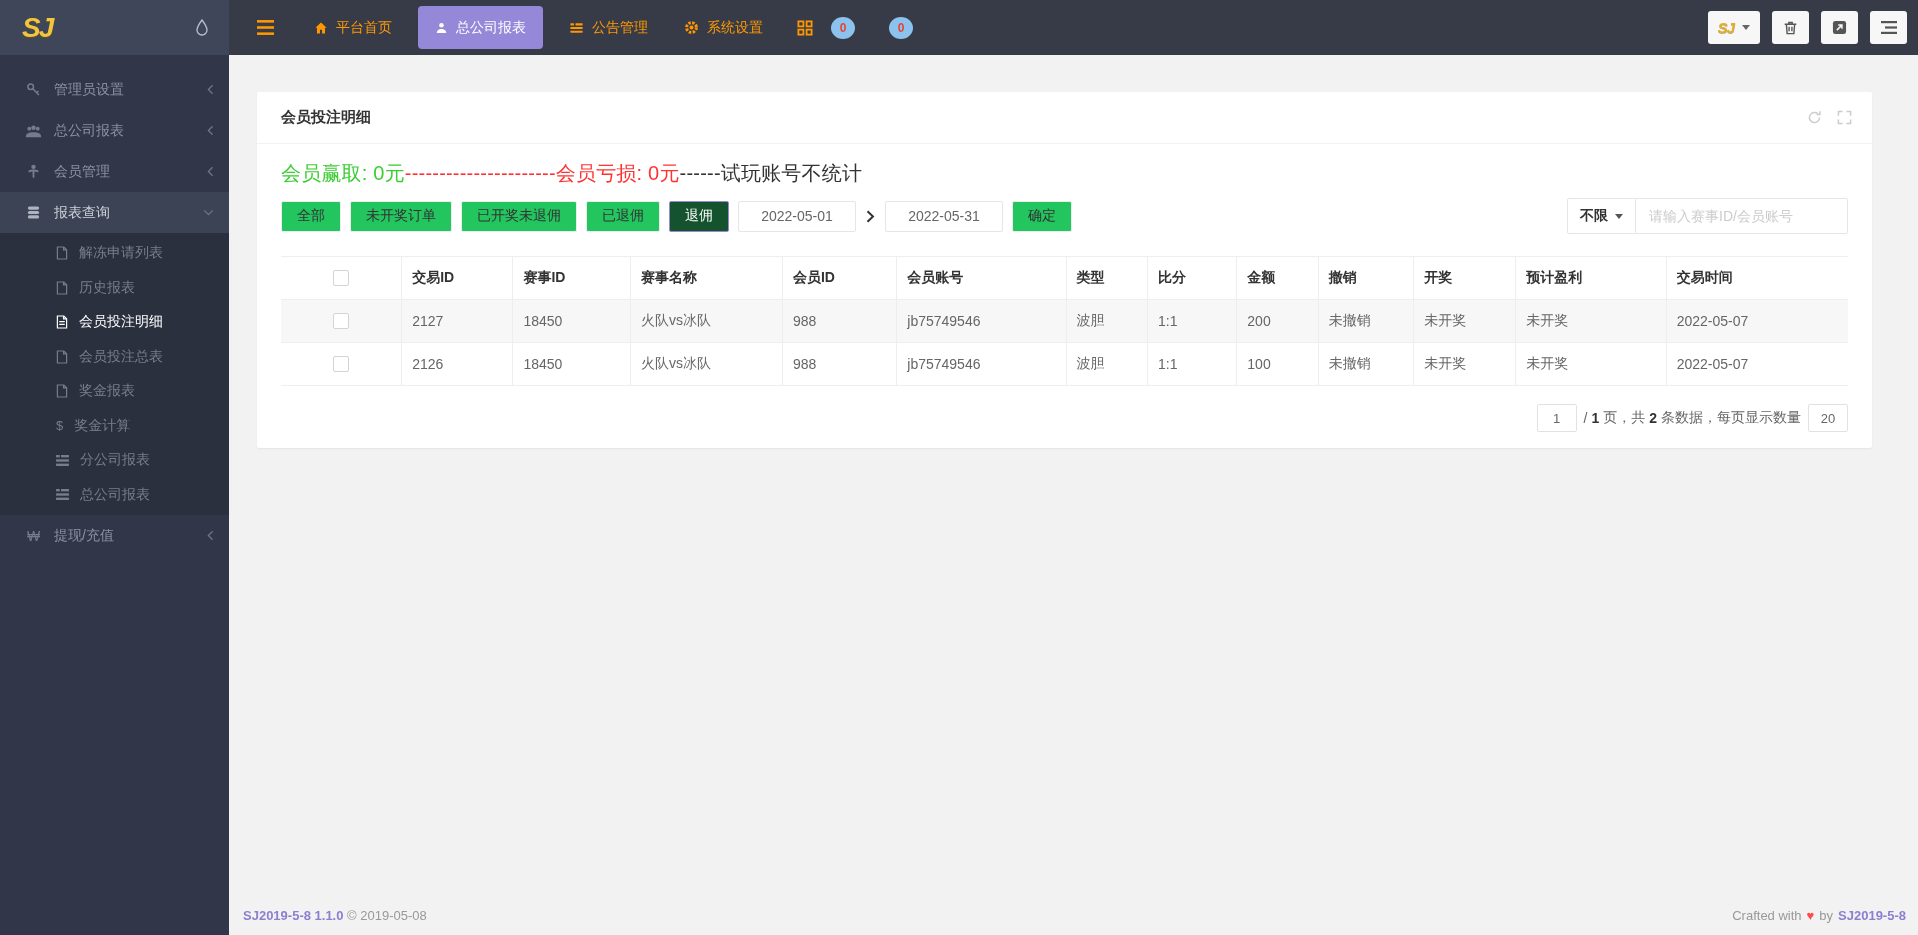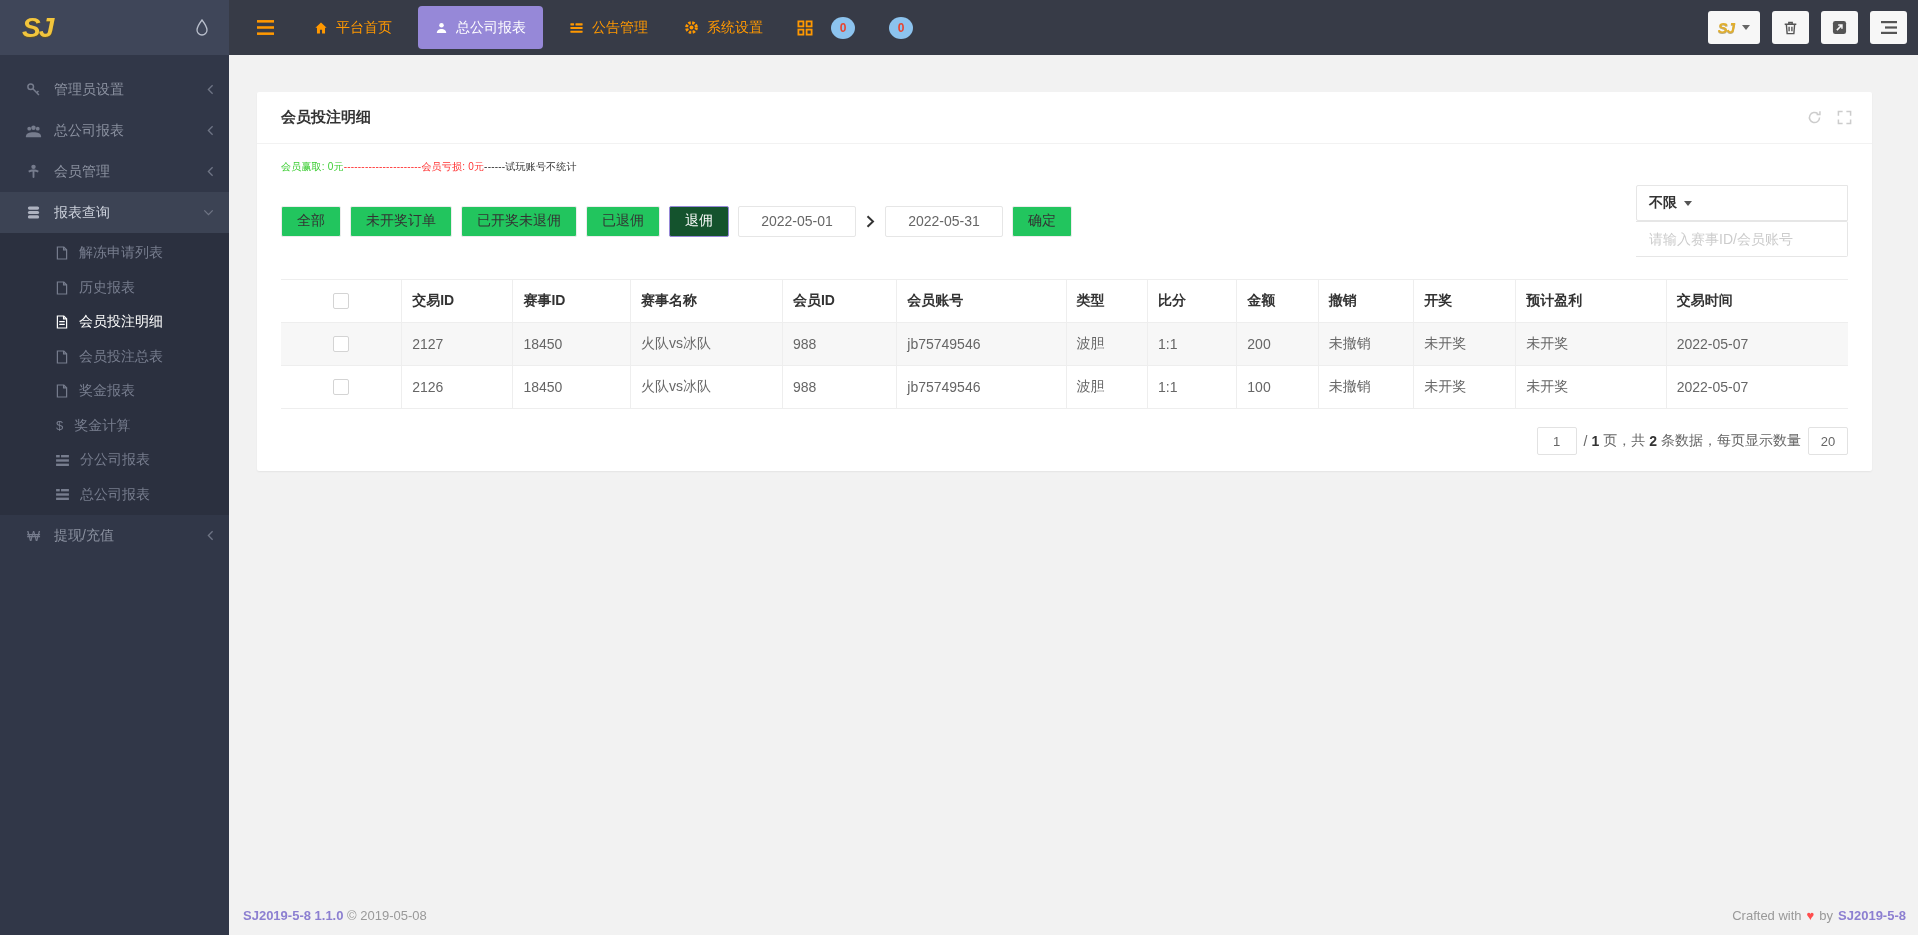--- a/index.html
+++ b/index.html
@@ -44,32 +44,32 @@
 
   
   .main { position:absolute; left:229px; top:55px; right:0; bottom:0; background:#f2f2f2; }
   .card { position:absolute; left:28px; right:46px; top:37px; background:#fff; border-radius:2px; box-shadow:0 1px 2px rgba(0,0,0,.06); }
   .card-header { height:52px; display:flex; align-items:center; padding:0 20px 0 24px; border-bottom:1px solid #f2f2f2; }
   .card-title { font-size:15px; font-weight:bold; color:#333; }
   .card-tools { margin-left:auto; display:flex; gap:15px; color:#ccc; }
   .tool-ic { cursor:pointer; display:flex; }
   .card-body { padding:10px 24px 16px; }
 
-  .stats { font-size:10px; margin:6px 0 11px; letter-spacing:.2px; }
+  .stats { font-size:20px; margin:6px 0 11px; letter-spacing:.2px; }
   .st-green { color:#3bcd32; }
   .st-red { color:#ff3232; }
   .st-dark { color:#333; }
 
   .filter-row { display:flex; align-items:center; margin-bottom:13px; }
   .filter-left { display:flex; gap:9px; align-items:center; }
   .f-btn { height:31px; padding:0 15px; background:#22c55e; border:1px solid #ececec; border-radius:2px; font-size:14px; color:#333; cursor:pointer; font-family:inherit; }
   .f-btn.active { background:#14532d; border-color:#9688d8; color:#fff; }
   .date-input { height:31px; width:118px; border:1px solid #e6e6e6; border-radius:2px; text-align:center; color:#666; font-size:14px; background:#fff; font-family:inherit; }
   .date-sep { color:#333; display:flex; margin:0 1px; cursor:pointer; }
-  .filter-right { margin-left:auto; display:flex;flex-direction:column; }
+  .filter-right { margin-left:auto; display:flex; }
   .scope-btn { height:36px; padding:0 12px; background:#fff; border:1px solid #e6e6e6; display:flex; align-items:center; font-size:14px; font-weight:bold; color:#333; cursor:pointer; border-radius:2px 0 0 2px; font-family:inherit; }
   .caret-dark { width:0; height:0; border-left:4px solid transparent; border-right:4px solid transparent; border-top:5px solid #555; margin-left:7px; }
   .search-input { height:36px; width:212px; border:1px solid #e6e6e6; border-left:none; padding:0 13px; font-size:14px; color:#333; border-radius:0 2px 2px 0; font-family:inherit; }
   .search-input::placeholder { color:#ccc; }
 
   table { width:100%; border-collapse:collapse; font-size:14px; table-layout:fixed;margin-top:22px; }
   th, td { border:1px solid #eee; padding:12px 10px; text-align:left; overflow:hidden; white-space:nowrap; }
   th { font-weight:bold; color:#333; }
   td { color:#666; }
   th:first-child, td:first-child { border-left:none; }

